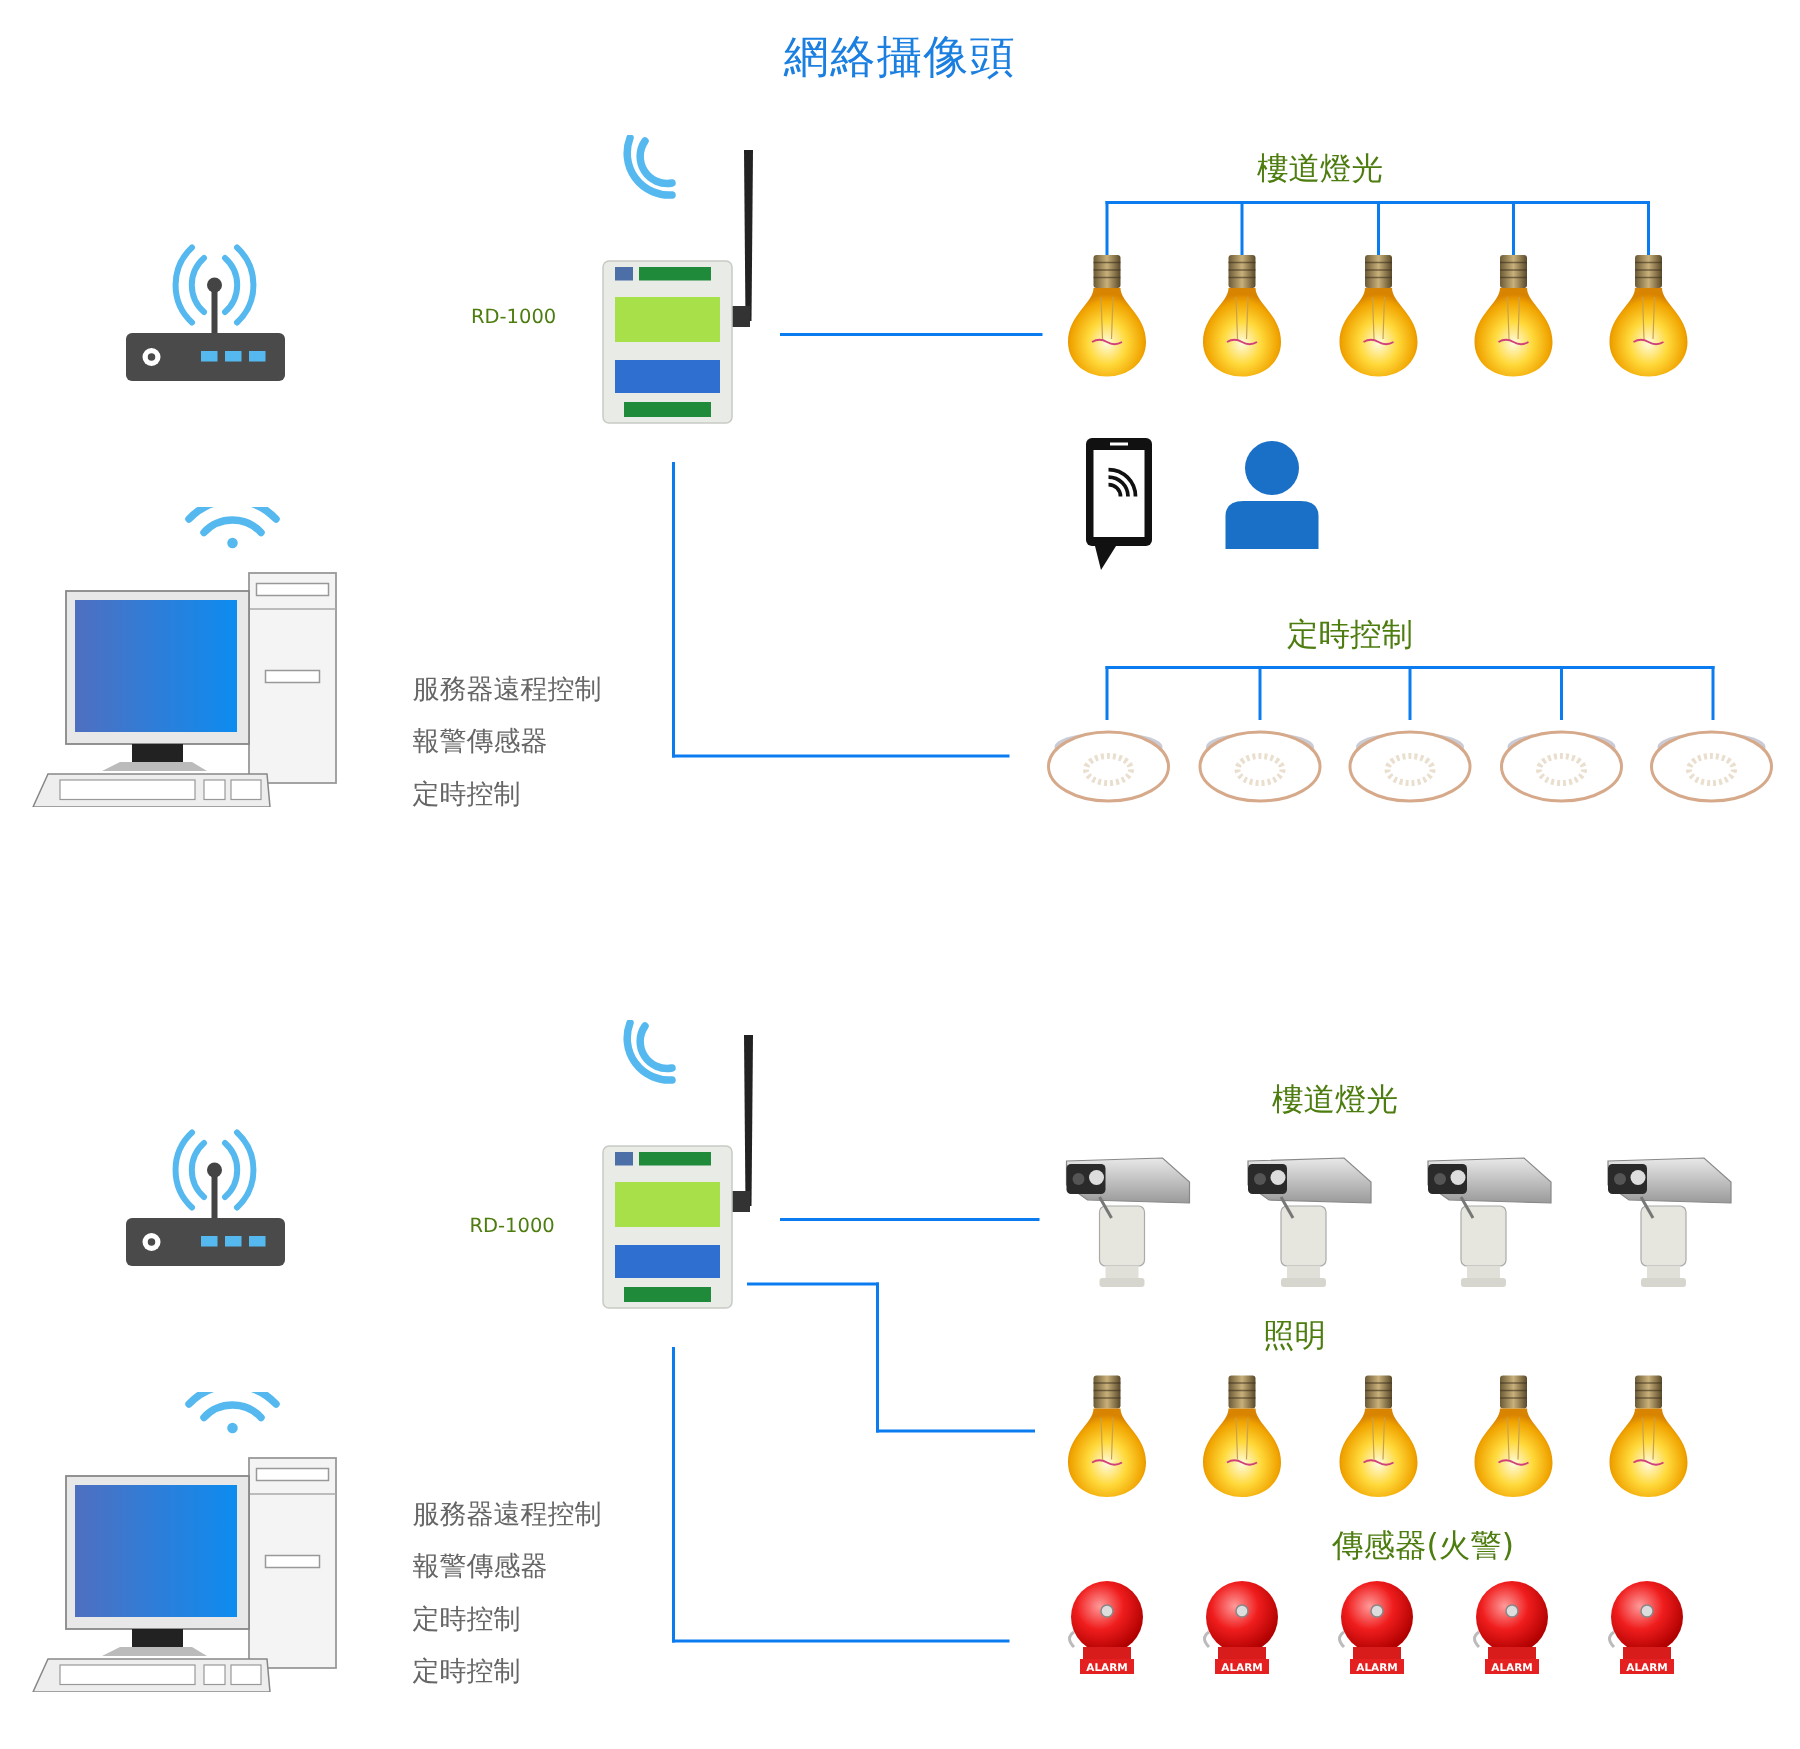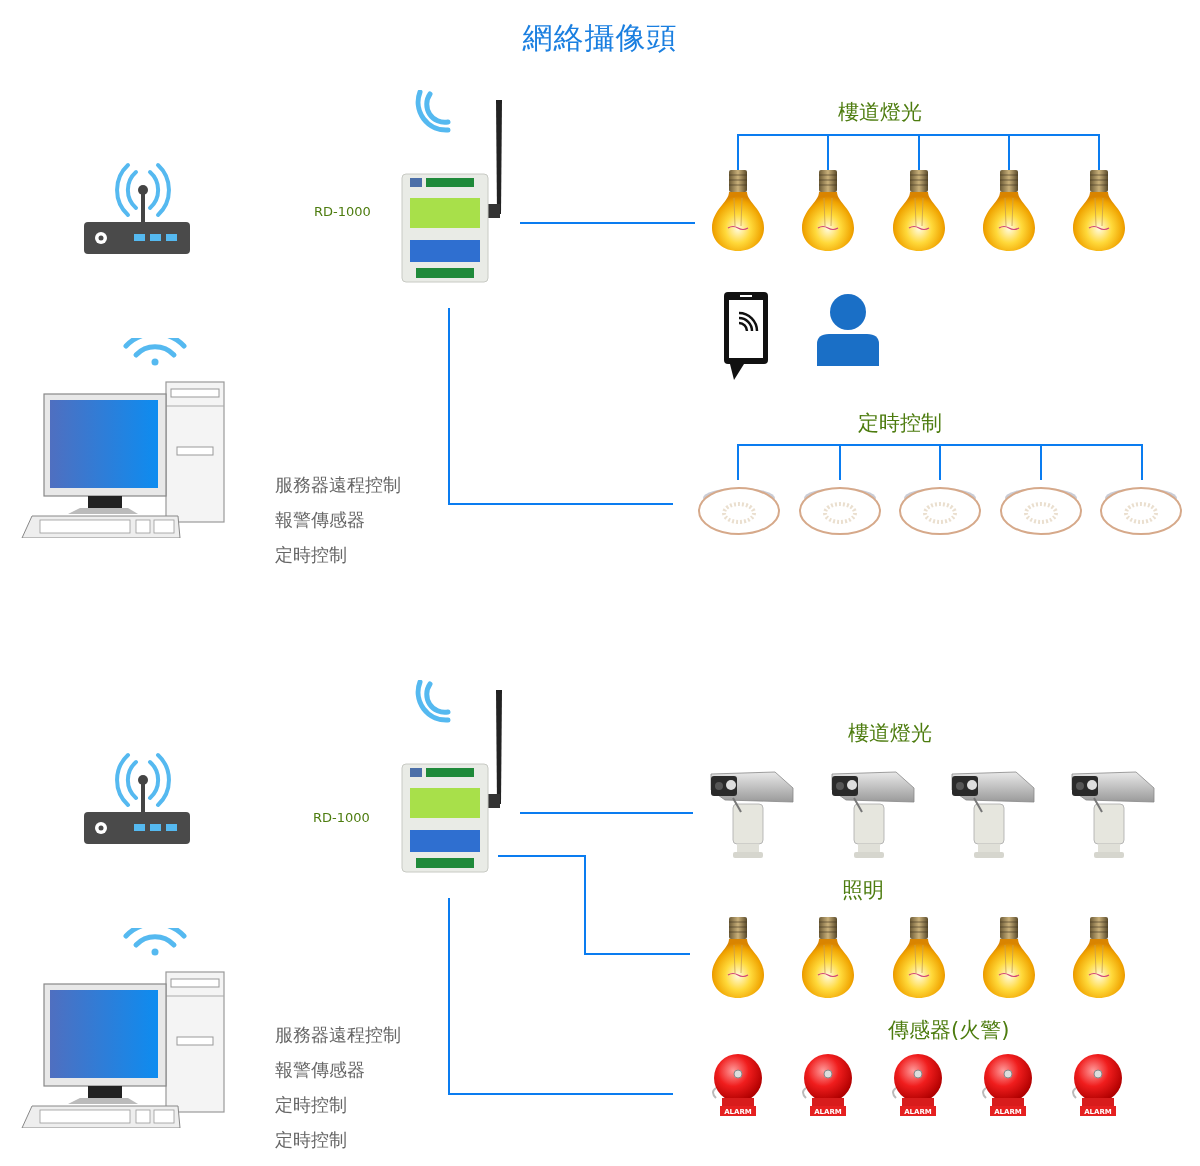--- a/index.html
+++ b/index.html
@@ -2,21 +2,21 @@
 <html><head>
 <meta charset="utf-8">
 <style>
   html, body { margin:0; padding:0; background:#ffffff; }
   body { width:1200px; height:1166px; position:relative; overflow:hidden;
          font-family:"DejaVu Sans", "Liberation Sans", sans-serif; }
   .abs { position:absolute; }
   .title { left:0; width:1200px; top:18px; text-align:center; font-size:30px; color:#1a7fe0; letter-spacing:1px; }
   .lbl { color:#4d7c0f; font-size:21px; }
   .rd { color:#4d7c0f; font-size:13px; }
-  .feat { color:#666; font-size:18px; line-height:35px;margin-top:25px; }
+  .feat { color:#666; font-size:18px; line-height:35px; }
   .line { position:absolute; background:#0a7cf0; }
   svg { overflow:visible; }
 </style>
 </head>
 <body>
 
 <svg width="0" height="0" style="position:absolute">
   <defs>
     <radialGradient id="bulbG" cx="50%" cy="62%" r="55%">
       <stop offset="0%" stop-color="#fffbe0"></stop>

